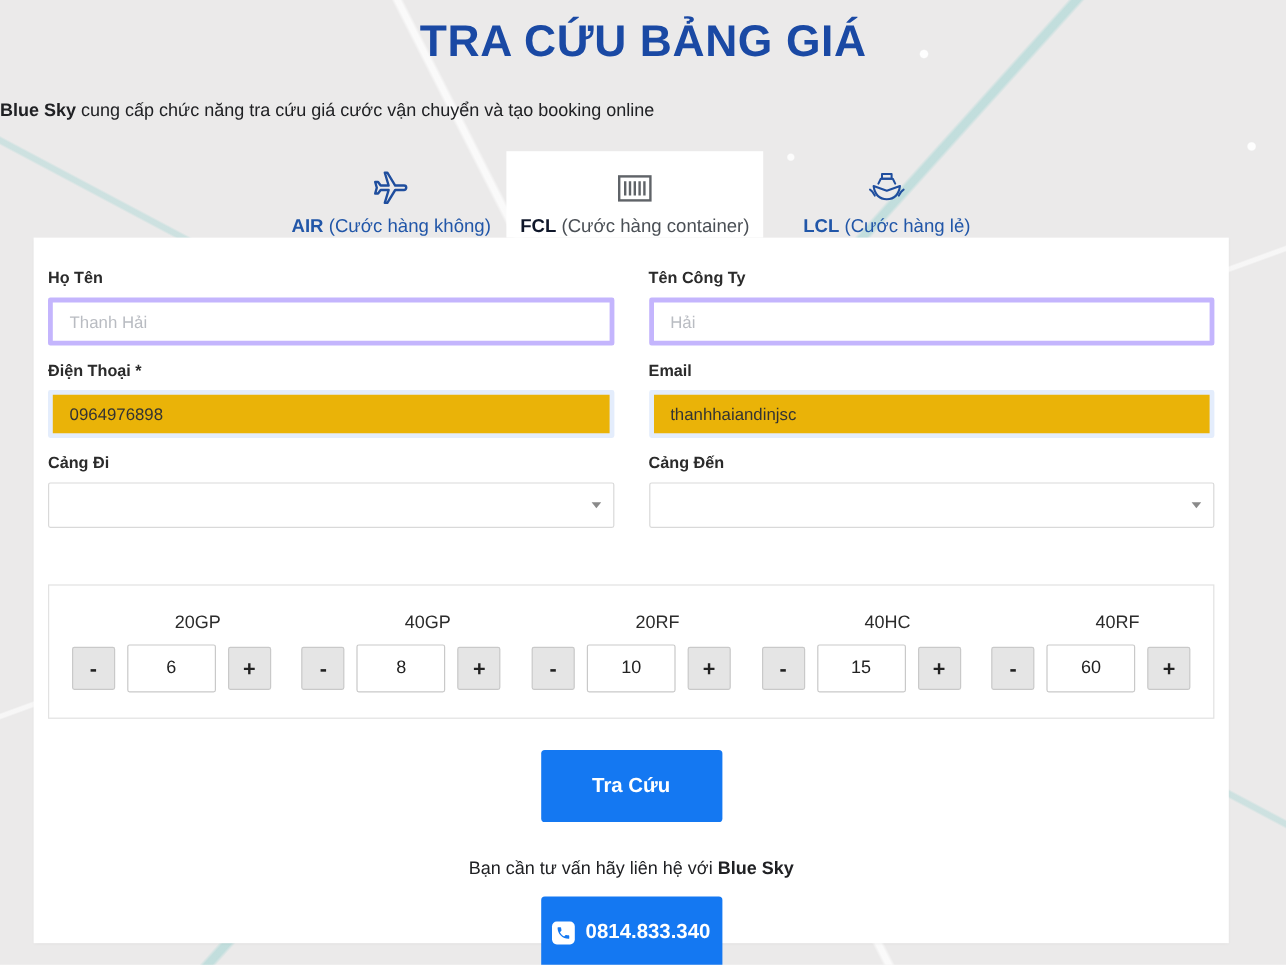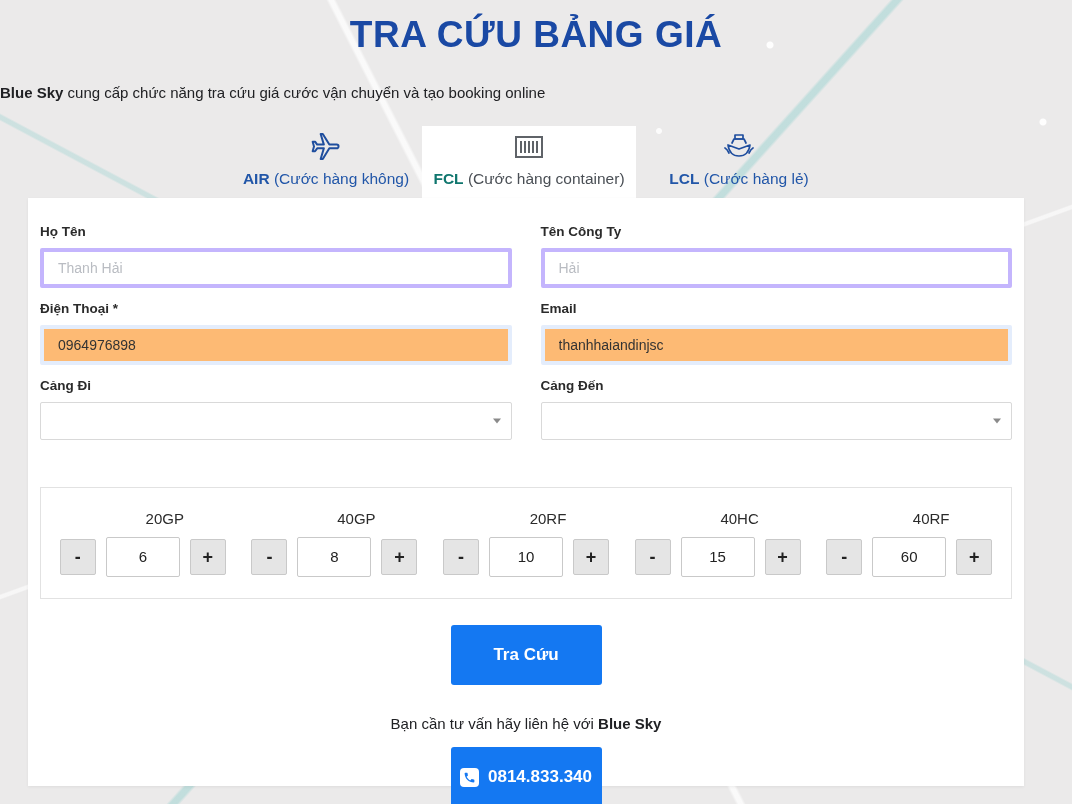--- a/index.html
+++ b/index.html
@@ -30,48 +30,48 @@
   }
   .page-subtitle b { font-weight:bold; }
 
   
   .tabs {
     position:absolute; left:0; top:126px; width:100%;
     display:flex; justify-content:center; height:72px;
   }
   .tab {
     display:flex; flex-direction:column; align-items:center; justify-content:flex-end;
-    padding-bottom:10px; cursor:pointer;
+    cursor:pointer;
   }
   .tab-air { width:192px; }
   .tab-fcl { width:214px; background:#ffffff; }
   .tab-lcl { width:206px; }
   .tab .ticon { height:34px; display:flex; align-items:center; justify-content:center; margin-bottom:6px; }
   .tab .tlabel { font-size:15.5px; color:#2156a8; white-space:nowrap; }
   .tab .tlabel b { font-weight:bold; }
   .tab-fcl .tlabel { color:#4a4f55; }
-  .tab-fcl .tlabel b { color:#0f766e; }
+  .tab-fcl .tlabel b { color:#0f172a; }
 
   
   .card {
     position:absolute; left:28px; top:198px; width:996px; height:588px;
     background:#ffffff; box-shadow:0 1px 3px rgba(0,0,0,.06);
     padding:26px 12px 0 12px;
   }
   .grid2 { display:flex; gap:29px; }
   .col { flex:1; }
   .fgroup { margin-bottom:13px; }
   .flabel { font-size:13.5px; font-weight:bold; color:#2b2b2b; margin-bottom:9px; }
   .tinput {
     width:100%; height:40px; border:4px solid #c4b5fd; border-radius:2px;
     padding:0 14px; font-size:14px; color:#333; outline:none; background:#fff;
     font-family:"Liberation Sans","DejaVu Sans",sans-serif;
   }
   .tinput::placeholder { color:#b9bcc2; opacity:1; }
-  .tinput.autofill { background:#fdba74; border-color:#e4edfc; }
+  .tinput.autofill { background:#eab308; border-color:#e4edfc; }
   .selectbox {
     position:relative; width:100%; height:38px;
     border:1px solid #d9d9d9; border-radius:2px; background:#fff; cursor:pointer;
   }
   .selectbox .caret {
     position:absolute; right:10px; top:50%; transform:translateY(-50%);
     width:0; height:0; border-left:4px solid transparent; border-right:4px solid transparent;
     border-top:5px solid #8a8a8a;
   }
 

